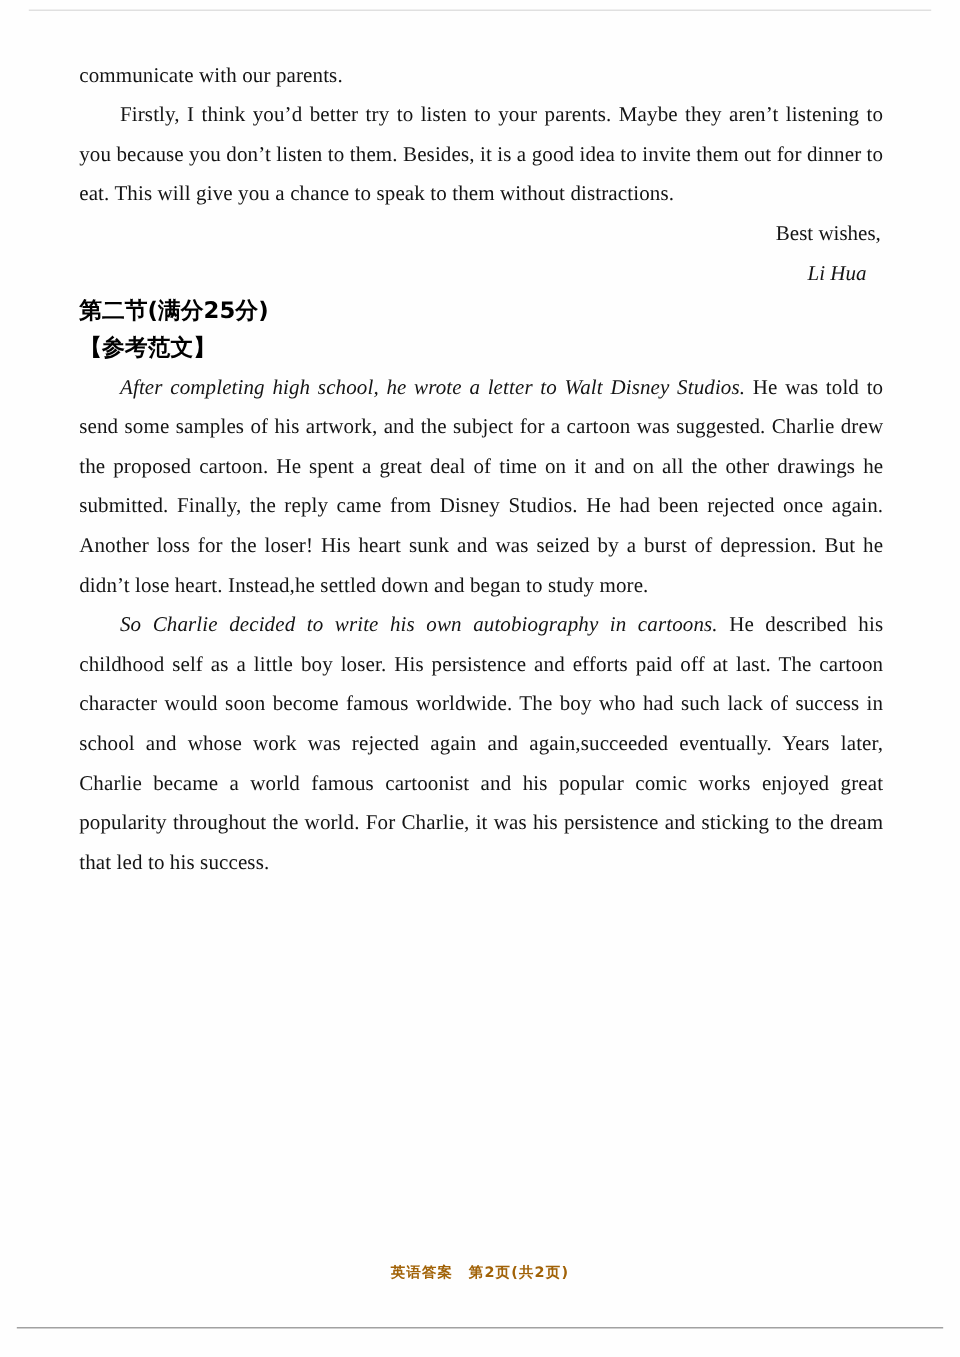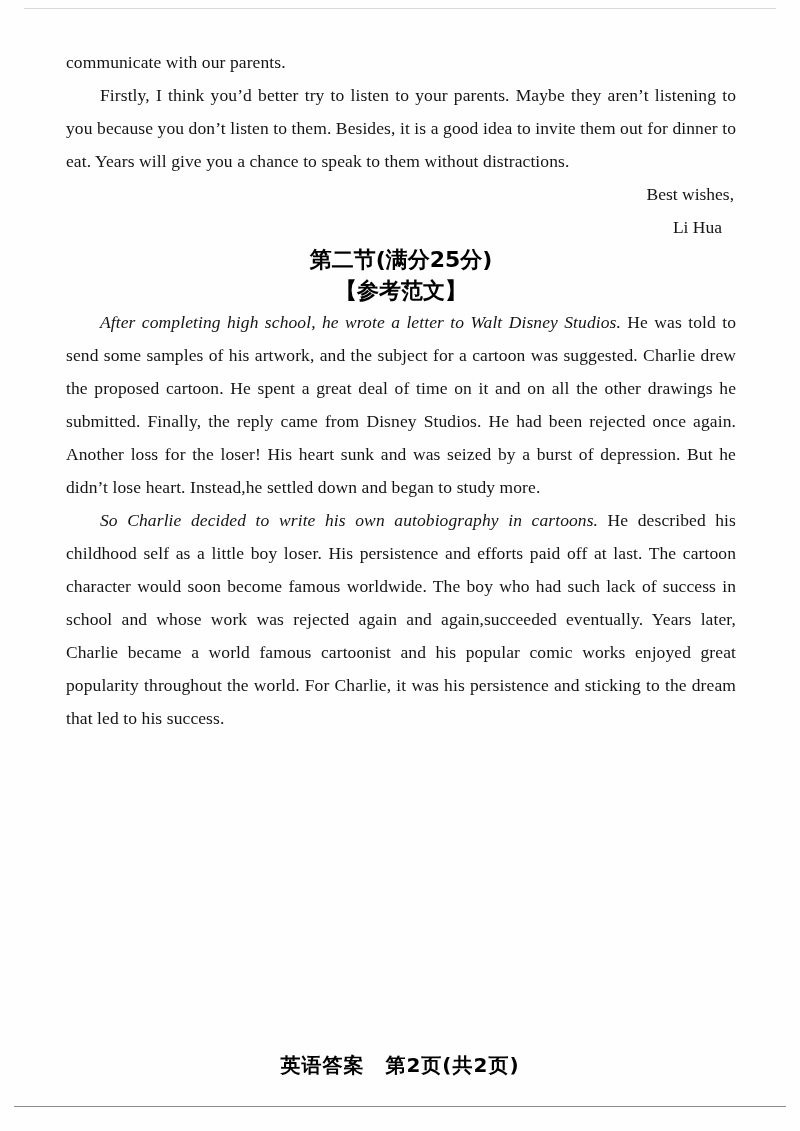--- a/index.html
+++ b/index.html
@@ -39,55 +39,56 @@
   }
   .indent { text-indent: 34px; }
   .closing {
     text-align: right;
     font-size: 17.5px;
     line-height: 33px;
     padding-right: 2px;
   }
   .signature {
     text-align: right;
+    font-style: italic;
     font-size: 17.5px;
     line-height: 33px;
     padding-right: 14px;
   }
   .cn-heading {
     font-family: "DejaVu Sans", "Liberation Sans", sans-serif;
     font-weight: 700;
-    font-size: 22px;
+    font-size: 19px;
     line-height: 31px;
     color: #000;
-    text-align: center;
+    text-align: left;
   }
   .essay-lead { font-style: italic; margin-top: 12px; }
   .footer {
     position: absolute;
     top: 1052px; left: 0; right: 0;
     text-align: center;
     font-family: "DejaVu Sans", "Liberation Sans", sans-serif;
     font-weight: 700;
-    font-size: 20px;
-    color: #000000;
+    font-size: 12px;
+    color: #a16207;
     letter-spacing: 1px;
   }
 </style>
 </head>
 <body>
 
 <div class="page">
   <div class="top-rule"></div>
 
   <div class="content">
 
     <p class="para">communicate with our parents.</p>
 
-    <p class="para indent">Firstly, I think you’d better try to listen to your parents.  Maybe they aren’t listening to you because you don’t listen to them.  Besides, it is a good idea to invite them out for dinner to eat.  Years will give you a chance to speak to them without distractions.</p>
+    <p class="para indent">Firstly, I think you’d better try to listen to your parents.  Maybe they aren’t listening to you because you don’t listen to them.  Besides, it is a good idea to invite them out for dinner to eat.  This will give you a chance to speak to them without distractions.</p>
 
 
     <p class="closing">Best wishes,</p>
 
     <p class="signature">Li Hua</p>
 
     <p class="cn-heading">第二节(满分25分)</p>
 
     <p class="cn-heading">【参考范文】</p>
 

